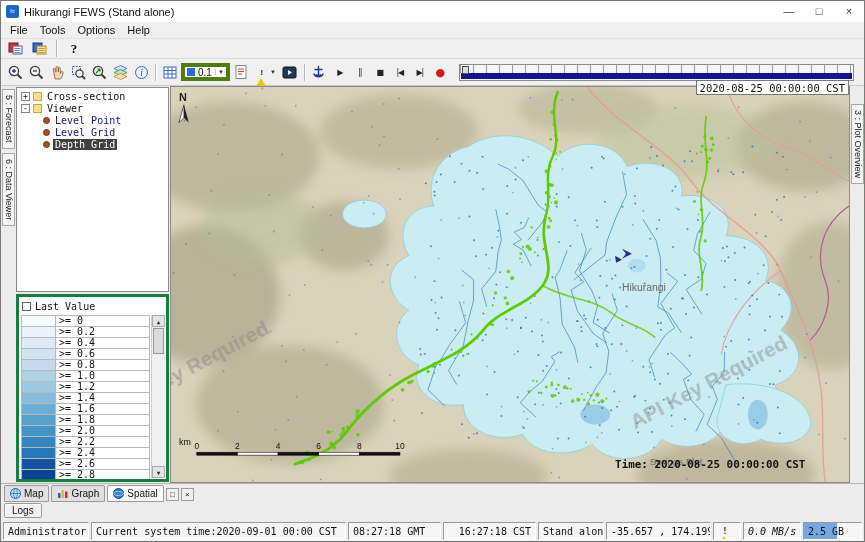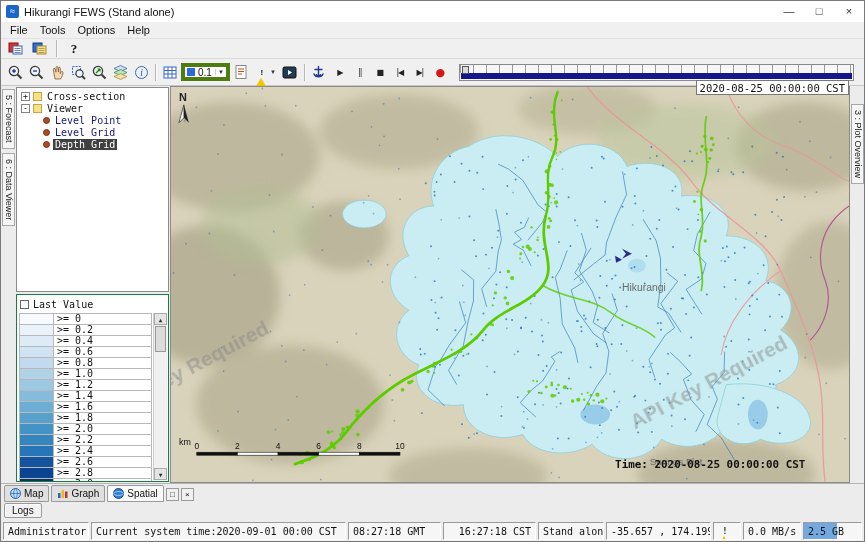--- a/index.html
+++ b/index.html
@@ -52,21 +52,21 @@
   .leftpanel { width: 155px; flex: 0 0 auto; background: #ececec; display: flex; flex-direction: column; padding: 1px; gap: 2px; min-height: 0; }
   .treebox { height: 205px; background: #fff; border: 1px solid #8a8a8a; overflow: hidden; font: 10px "DejaVu Sans Mono", monospace; padding-top: 2px; }
   .tree-row { height: 12px; display: flex; align-items: center; gap: 3px; white-space: nowrap; }
   .expander { width: 9px; height: 9px; border: 1px solid #848484; background: #fff; font-size: 8px; line-height: 7px; text-align: center; flex: 0 0 auto; }
   .node-icon { width: 9px; height: 9px; background: #f7e08a; border: 1px solid #caa53d; flex: 0 0 auto; }
   .bullet { width: 7px; height: 7px; border-radius: 50%; background: #aa4b22; border: 1px solid #7a3416; flex: 0 0 auto; }
   .tree-label { padding: 0 2px; }
   .tree-label.child { color: #15157a; }
   .tree-label.selected { background: #404040; color: #fff; }
 
-  .legendbox { flex: 1 1 auto; background: #fff; border: 1px solid #15803d; position: relative; overflow: hidden; font: 10px "DejaVu Sans Mono", monospace; min-height: 0; }
+  .legendbox { flex: 1 1 auto; background: #fff; border: 3px solid #15803d; position: relative; overflow: hidden; font: 10px "DejaVu Sans Mono", monospace; min-height: 0; }
   .legend-header { height: 16px; display: flex; align-items: center; gap: 4px; padding: 2px 3px 0 3px; }
   .checkbox { width: 9px; height: 9px; border: 1px solid #666; background: #fff; flex: 0 0 auto; }
   .legend-rows { position: absolute; top: 18px; left: 2px; right: 16px; bottom: 0; border-top: 1px solid #b8b8b8; border-left: 1px solid #b8b8b8; }
   .legend-row { height: 11px; display: flex; border-bottom: 1px solid #b8b8b8; }
   .legend-swatch { width: 34px; border-right: 1px solid #b8b8b8; flex: 0 0 auto; }
   .legend-label { padding: 0 3px; line-height: 10px; flex: 1; border-right: 1px solid #b8b8b8; }
   .vscroll { position: absolute; top: 18px; right: 1px; bottom: 1px; width: 14px; background: #f0f0f0; border-left: 1px solid #ccc; display: flex; flex-direction: column; }
   .vscroll .arrow { height: 12px; border: 1px solid #aaa; background: #e4e4e4; font-size: 6px; text-align: center; line-height: 11px; color: #333; flex: 0 0 auto; }
   .vscroll .thumb { height: 26px; margin: 1px; border: 1px solid #999; background: #dcdcdc; flex: 0 0 auto; }
   .vscroll .track { flex: 1 1 auto; }
@@ -997,21 +997,21 @@
       <div class="status-seg" style="flex: 0 0 66px;">
         <span>Stand alone</span>
       </div>
       <div class="status-seg" style="flex: 0 0 105px;">
         <span>-35.657 , 174.199</span>
       </div>
       <div class="status-seg" style="flex: 0 0 28px;">
         <span class="warn-wrap"><span class="tri tri-small"></span><span class="excl">!</span></span>
         <span></span>
       </div>
-      <div class="status-seg" style="flex: 0 0 58px;">
+      <div class="status-seg" style="flex: 0 0 58px; font-style: italic;">
         <span>0.0 MB/s</span>
       </div>
       <div class="status-seg mem" style="flex: 1 1 auto;">
         <span class="fill"></span>
         <span>2.5 GB</span>
       </div>
     </div>
 </div>
 
 </body></html>

